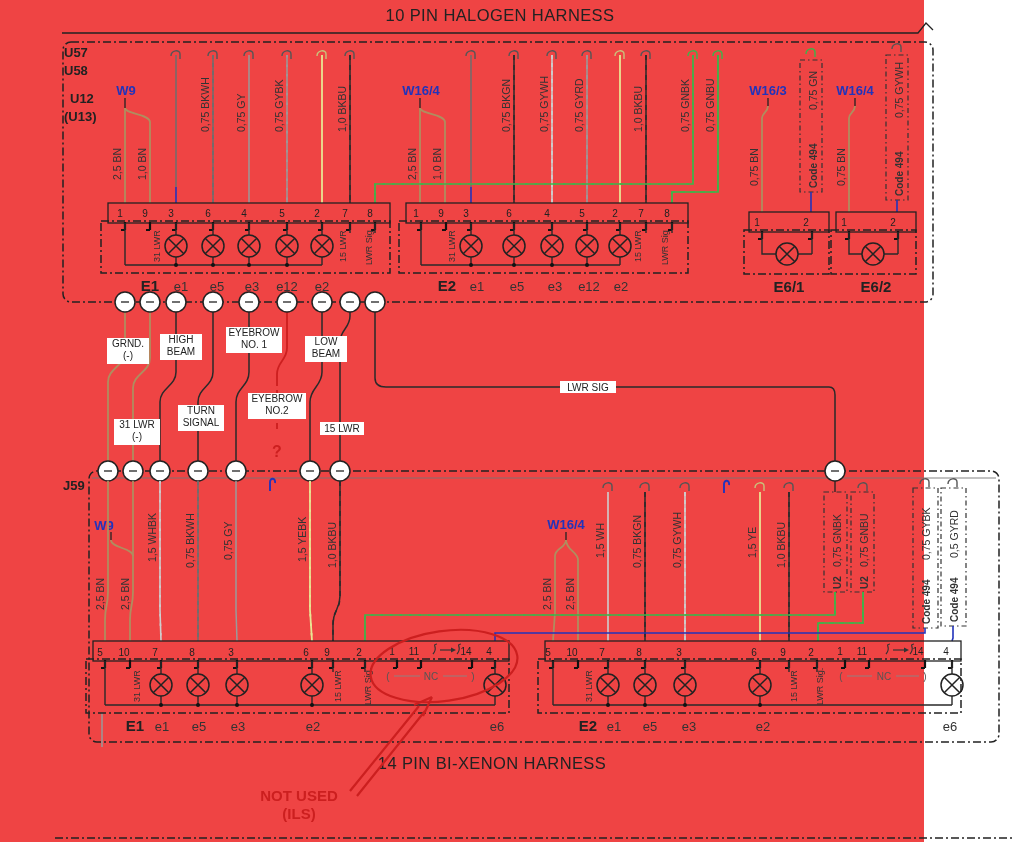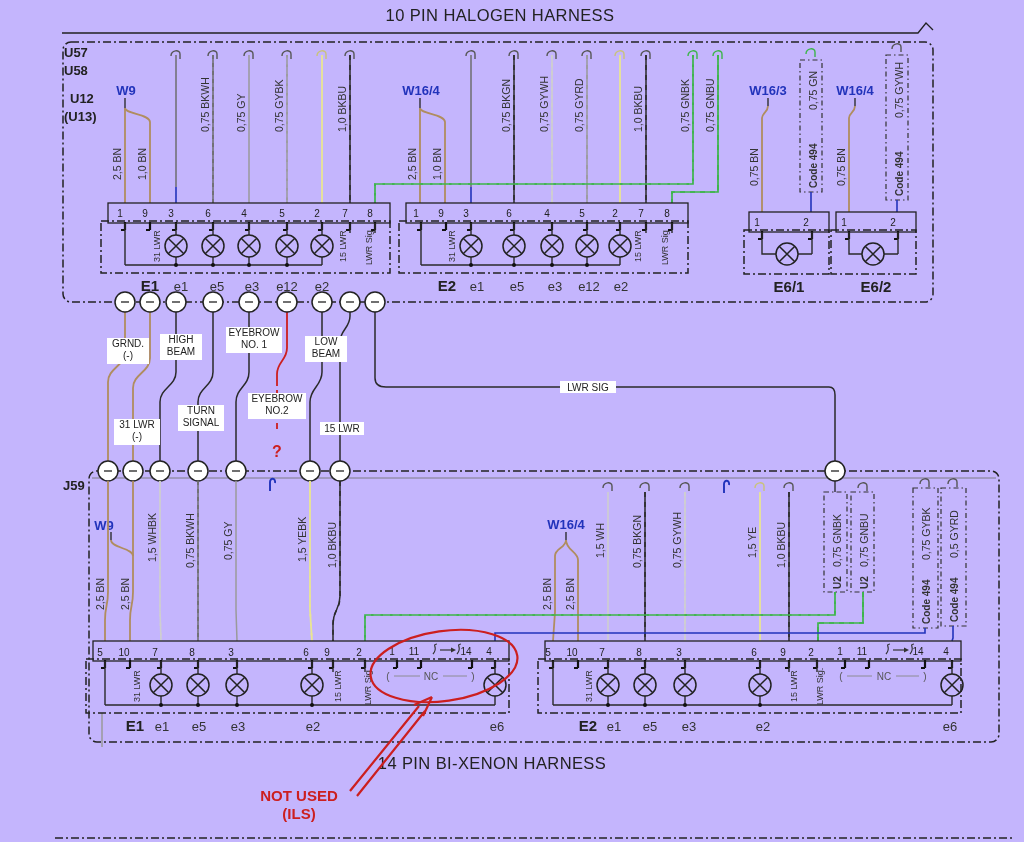--- a/index.html
+++ b/index.html
@@ -1,16 +1,16 @@
 <!DOCTYPE html>
 <html><head>
 <meta charset="utf-8">
 <style>
   html,body{margin:0;padding:0;background:#fff}
-  .stage{width:1024px;height:842px;position:relative;background:#c4b5fd}
+  .stage{width:924px;height:842px;position:relative;background:#ef4444}
   svg text{font-family:"Liberation Sans",sans-serif;fill:#222}
   .tt{font-size:16.5px;letter-spacing:.4px}
   .u{font-size:13px;font-weight:600}
   .wb{font-size:13px;font-weight:bold;fill:#2233bb}
   .vl{font-size:10.5px;fill:#333}
   .vs{font-size:9px;fill:#333}
   .pn{font-size:10px}
   .bg{font-size:15px;font-weight:bold}
   .sb{font-size:13px;fill:#333}
   .ml{font-size:10px}

